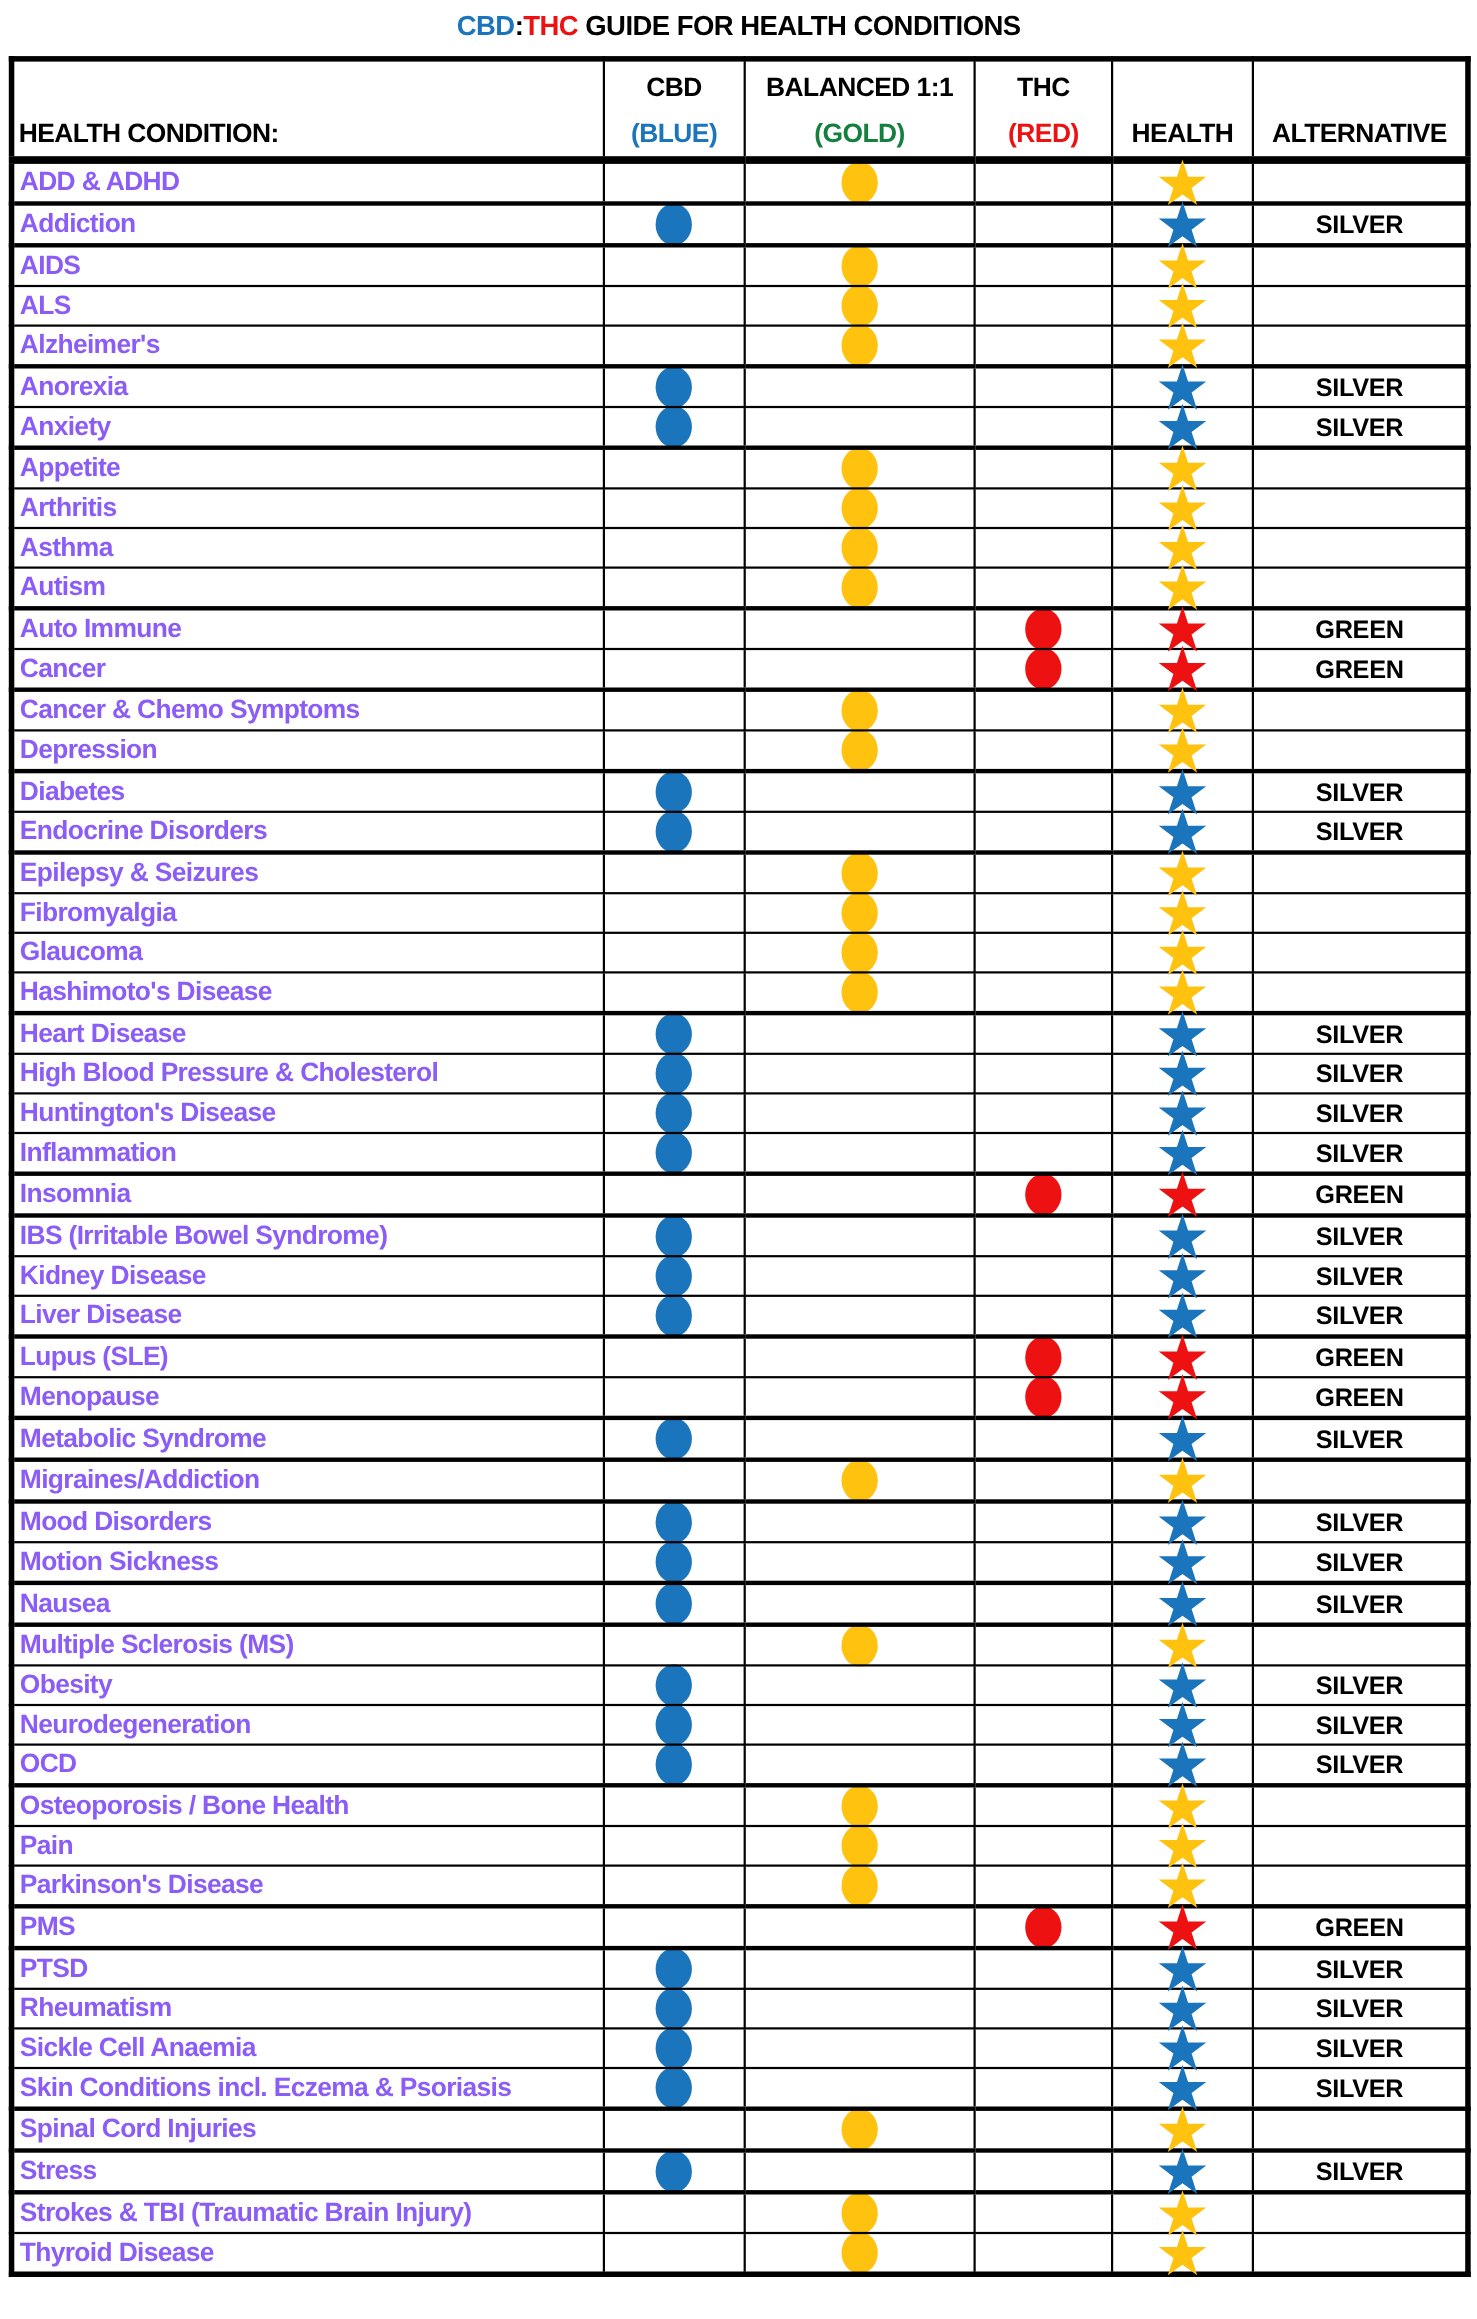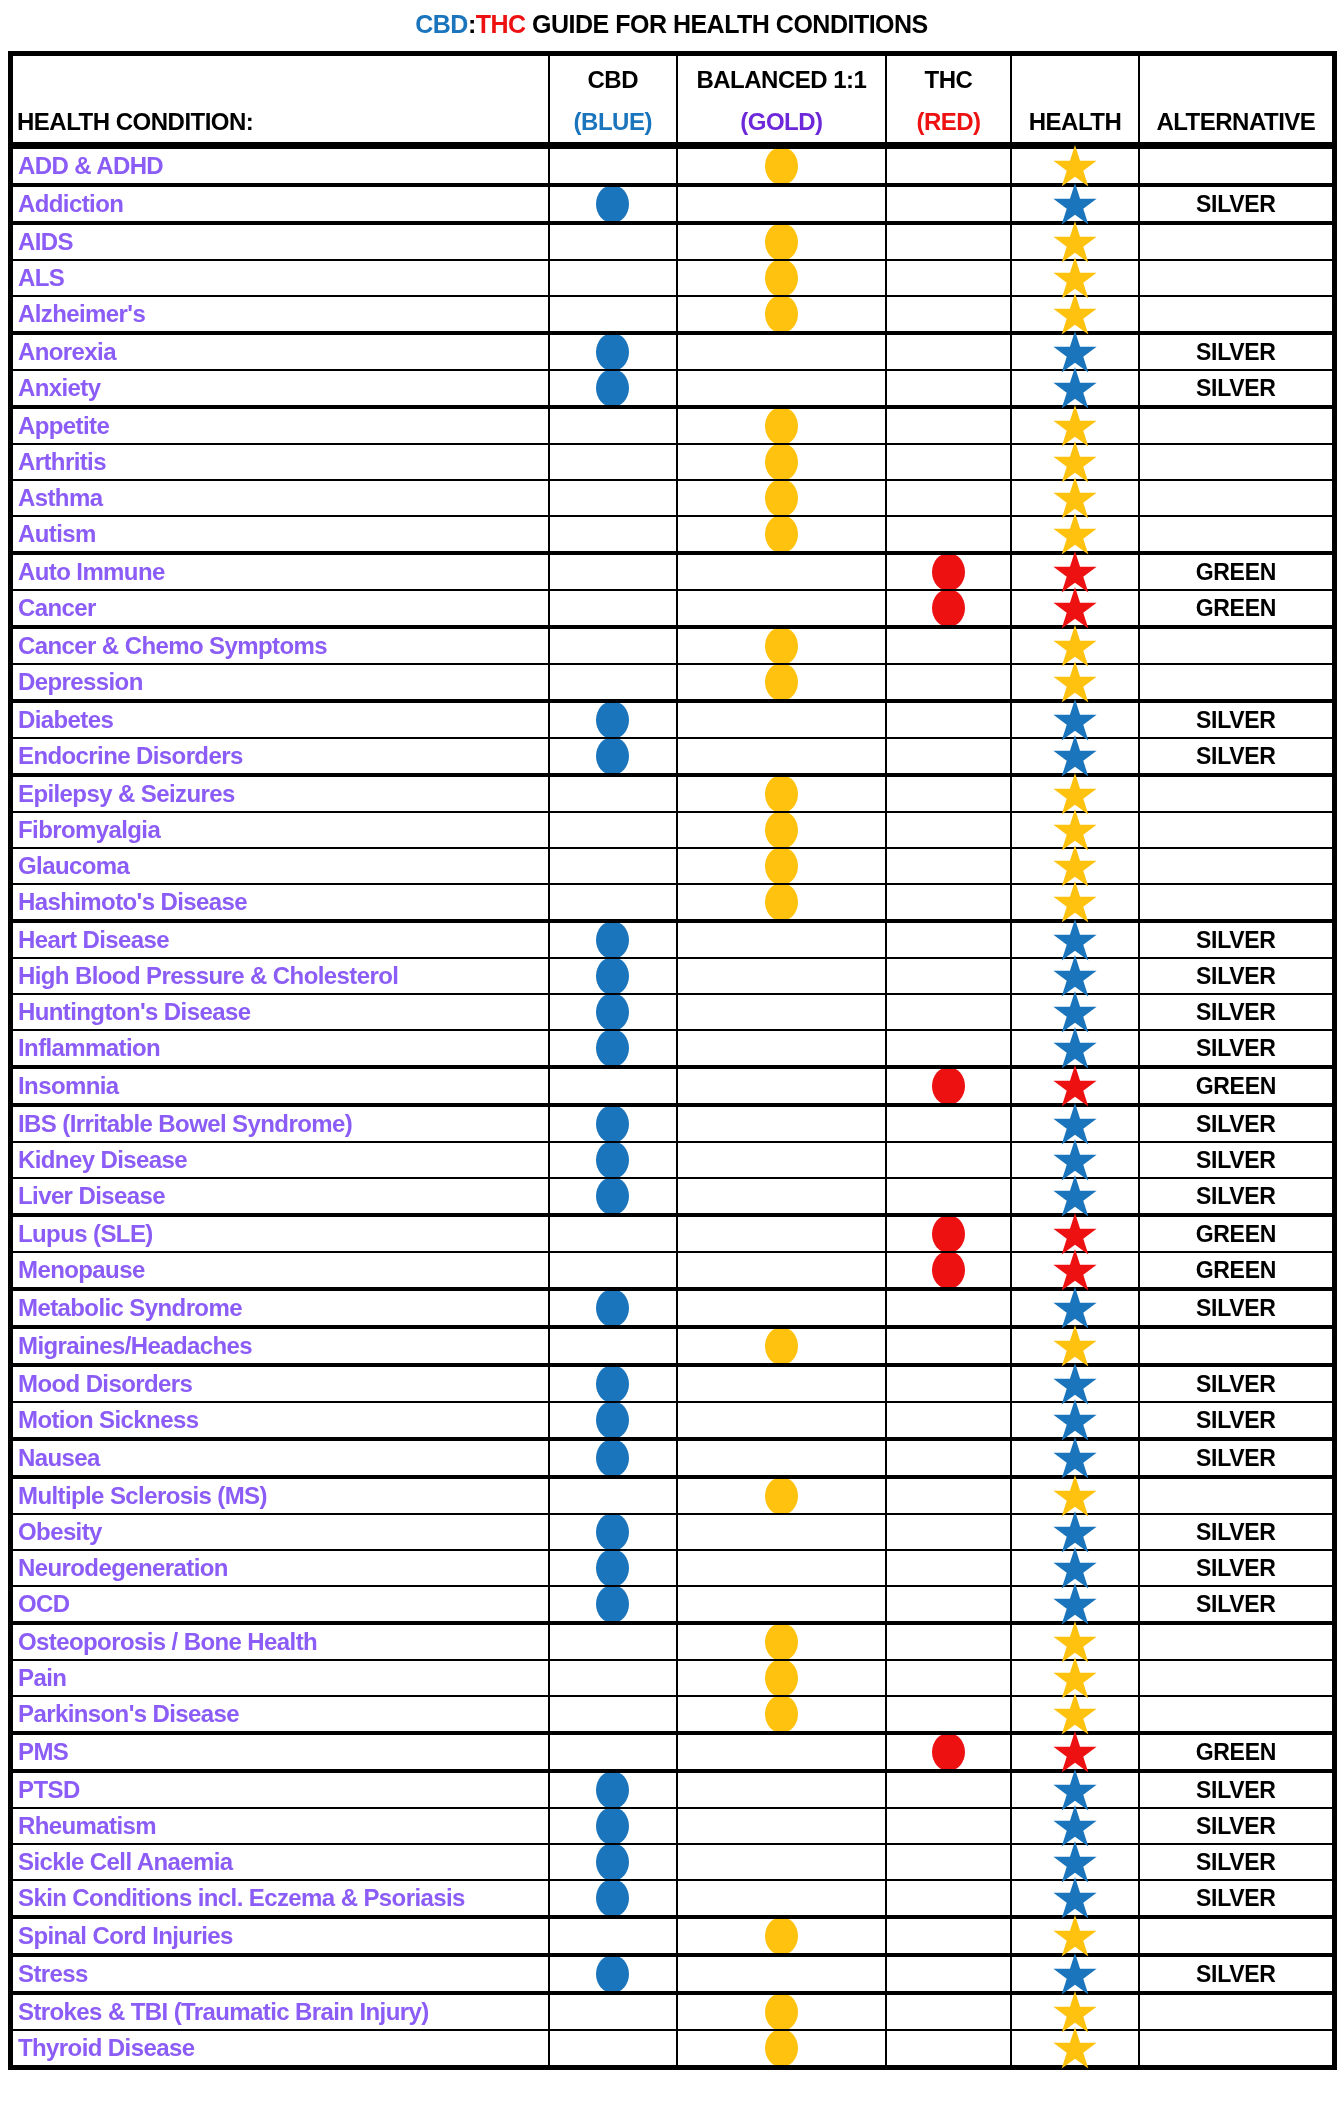--- a/index.html
+++ b/index.html
@@ -66,21 +66,21 @@
       <th class="cond-h">HEALTH CONDITION:</th>
       <th>
         <span class="h-stack">
           <span class="l1">CBD</span>
           <span class="l2" style="color:#1B75BC;">(BLUE)</span>
         </span>
       </th>
       <th>
         <span class="h-stack">
           <span class="l1">BALANCED 1:1</span>
-          <span class="l2" style="color:#6d28d9;">(GOLD)</span>
+          <span class="l2" style="color:#15803d;">(GOLD)</span>
         </span>
       </th>
       <th>
         <span class="h-stack">
           <span class="l1">THC</span>
           <span class="l2" style="color:#EE1111;">(RED)</span>
         </span>
       </th>
       <th>HEALTH</th>
       <th>ALTERNATIVE</th>
@@ -529,21 +529,21 @@
         <td class="dotcell"></td>
         <td class="dotcell"></td>
         <td class="starcell">
           <svg class="star" width="46" height="44" viewBox="0 0 100 95">
             <polygon fill="#1B75BC" points="50,2 61,36 97,36 68,58 79,92 50,71 21,92 32,58 3,36 39,36"></polygon>
           </svg>
         </td>
         <td class="alt">SILVER</td>
       </tr>
       <tr class="group-start">
-        <td class="cond">Migraines/Headaches</td>
+        <td class="cond">Migraines/Addiction</td>
         <td class="dotcell"></td>
         <td class="dotcell">
           <span class="dot" style="background: rgb(255, 194, 14);"></span>
         </td>
         <td class="dotcell"></td>
         <td class="starcell">
           <svg class="star" width="46" height="44" viewBox="0 0 100 95">
             <polygon fill="#FFC20E" points="50,2 61,36 97,36 68,58 79,92 50,71 21,92 32,58 3,36 39,36"></polygon>
           </svg>
         </td>

